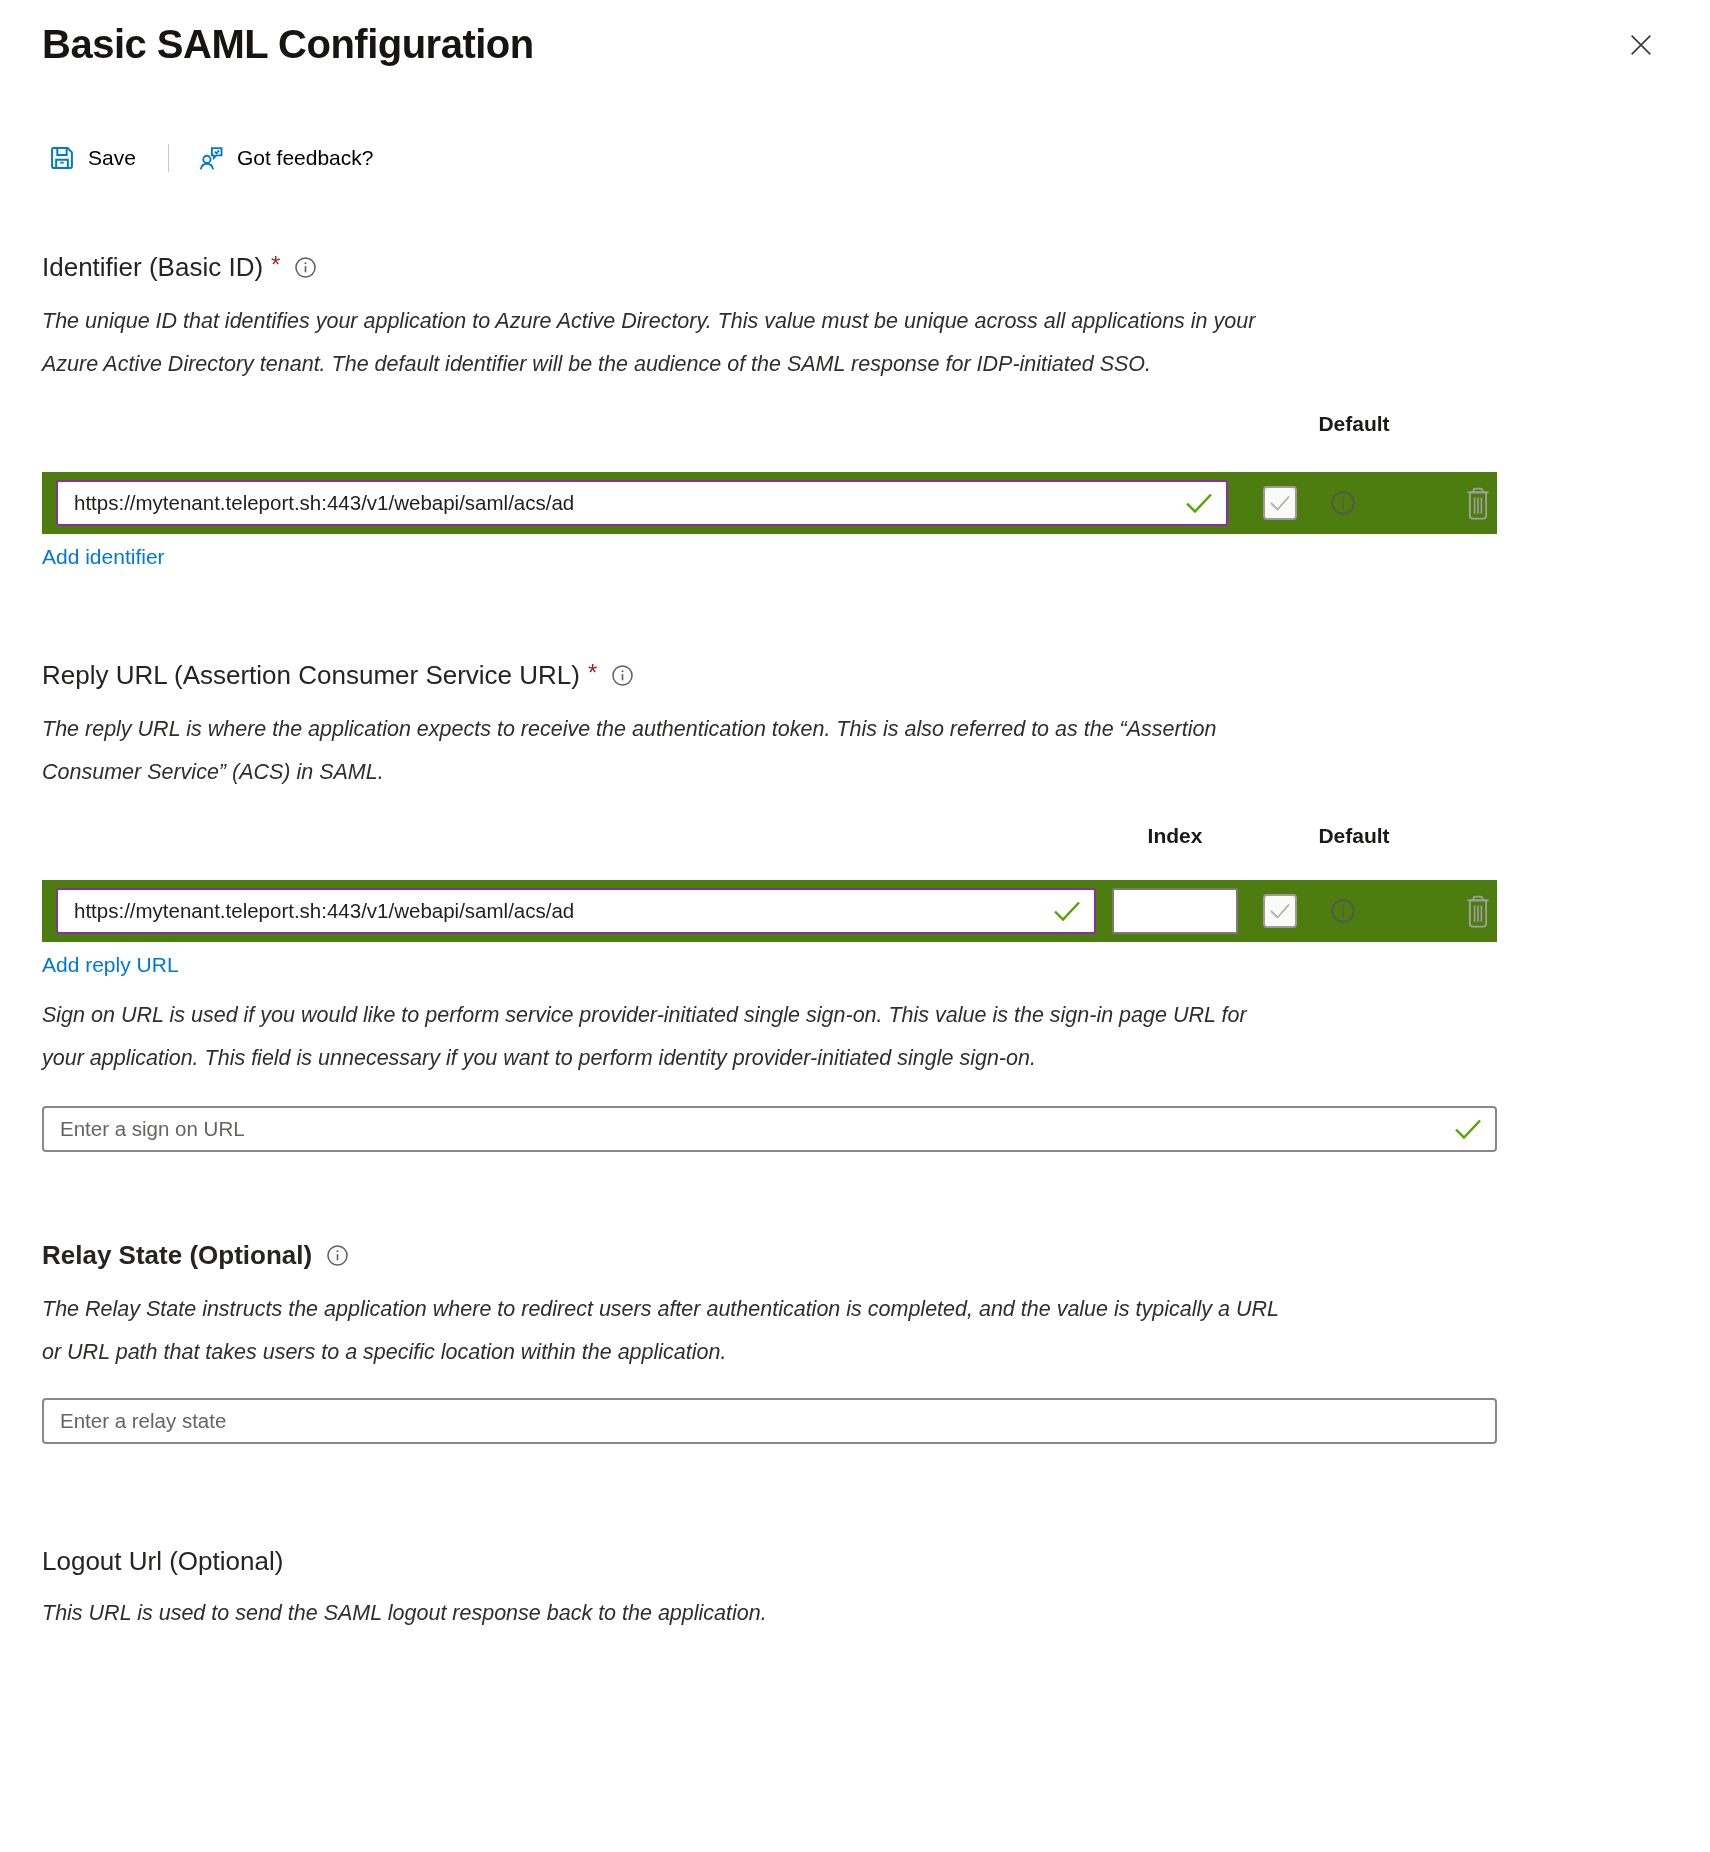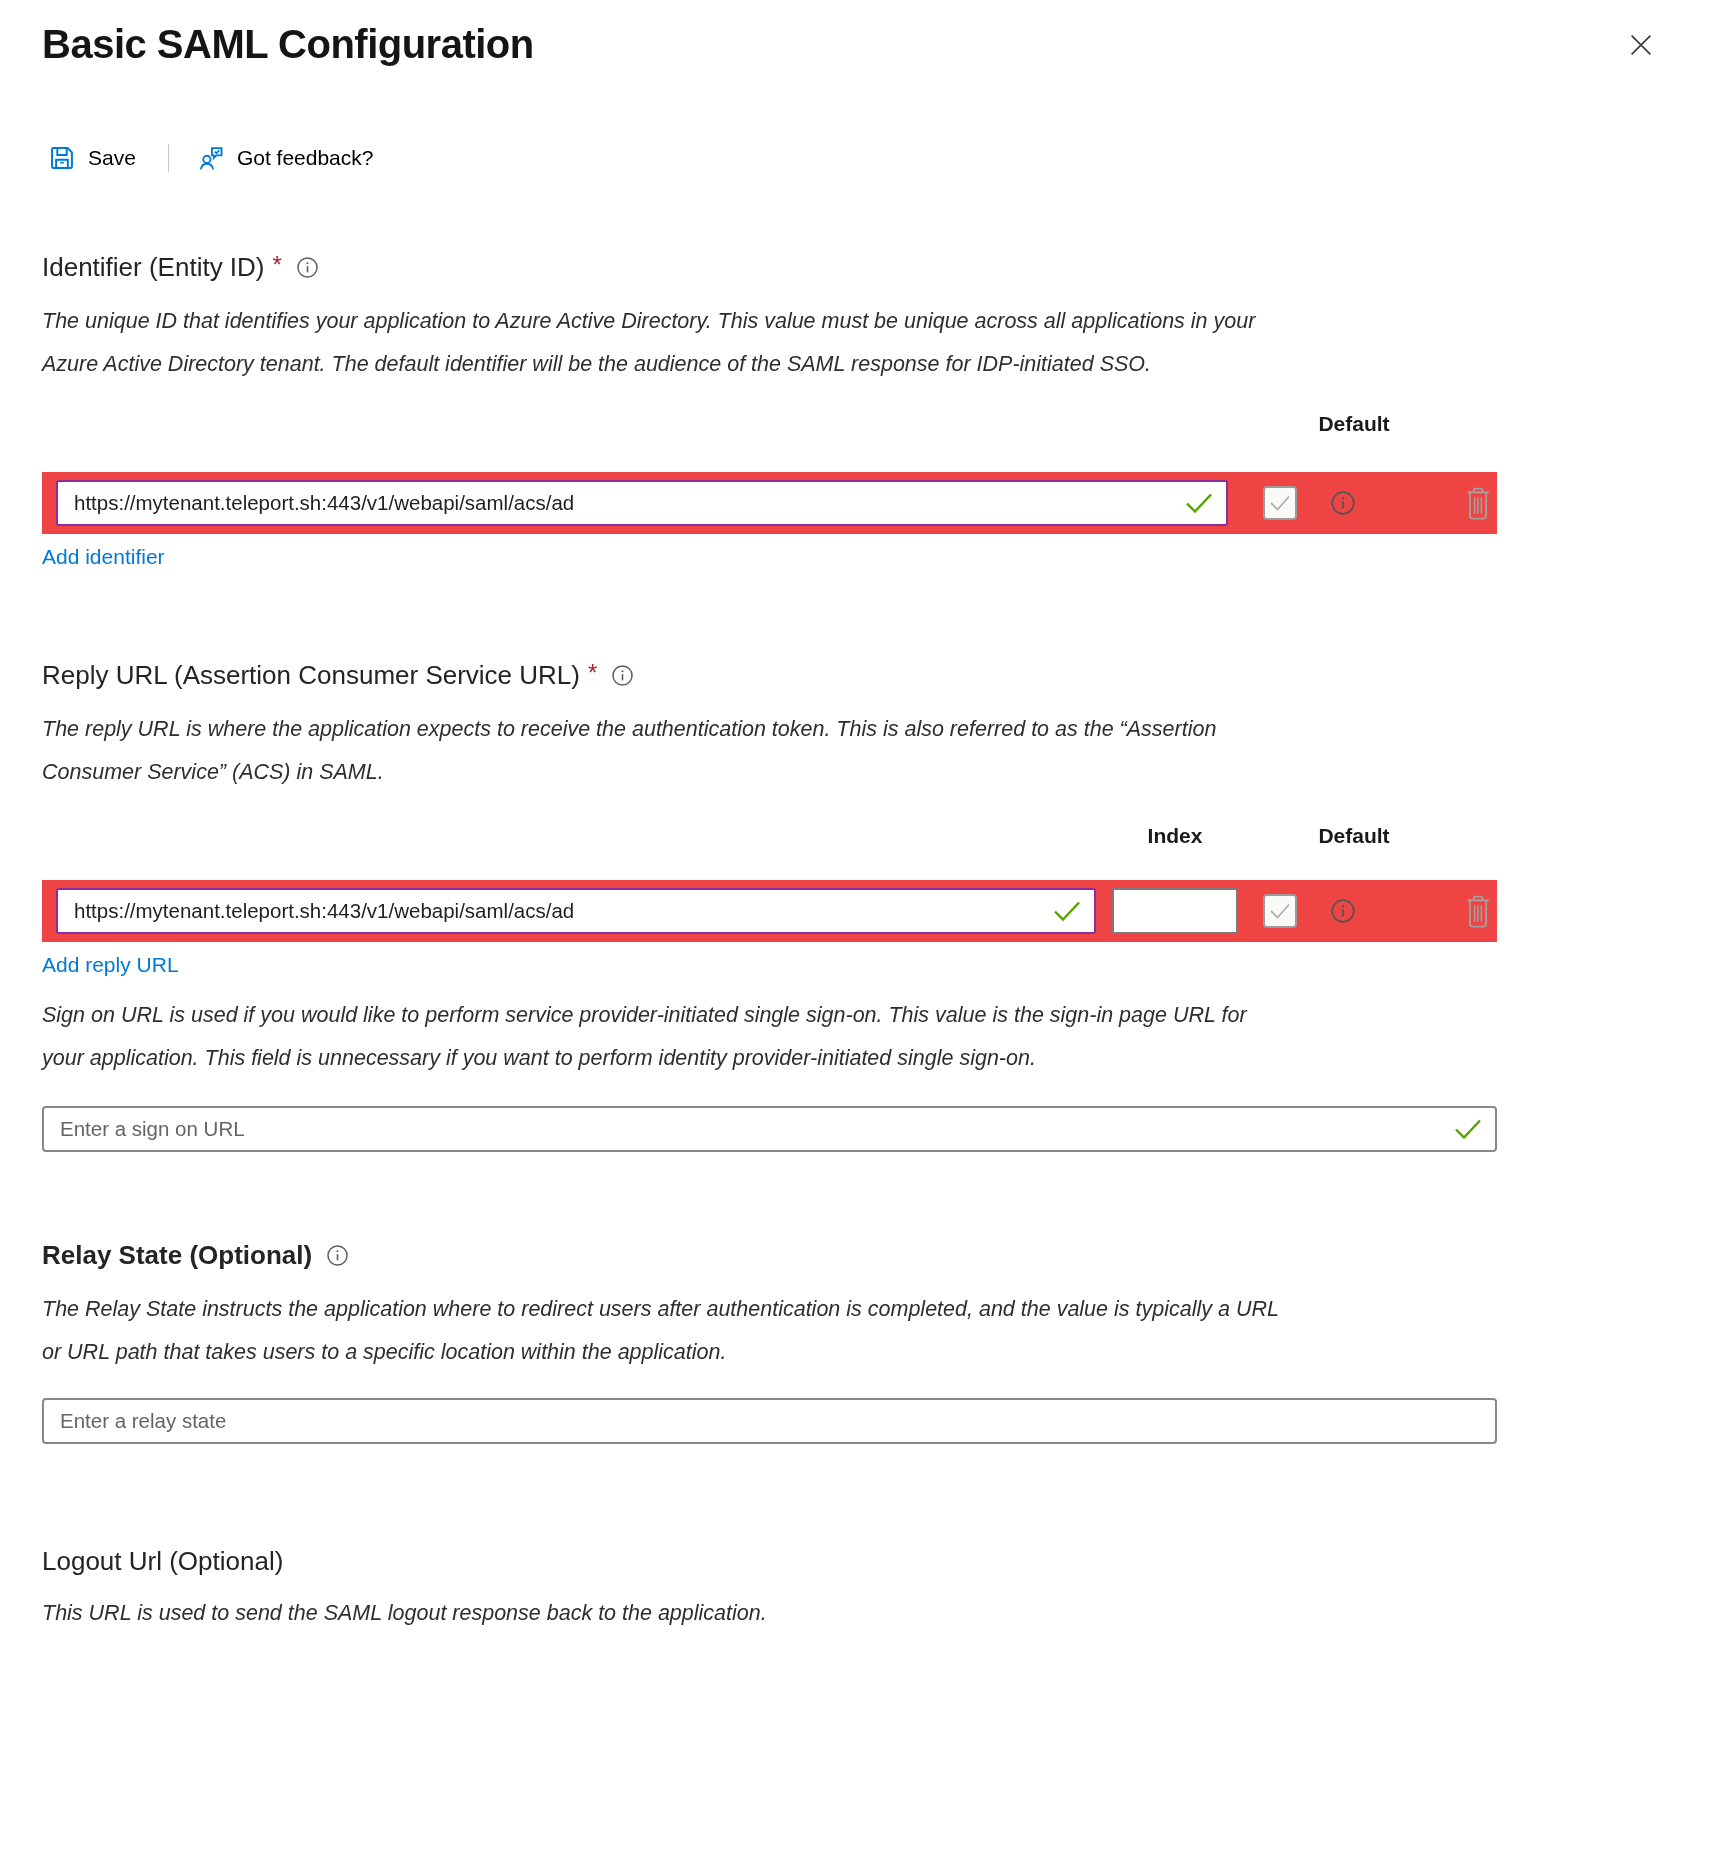--- a/index.html
+++ b/index.html
@@ -31,21 +31,21 @@
   .section-desc { font-style:italic; font-size:21.5px; line-height:43px; color:#2f2e2d;
                   margin-top:16px; max-width:1245px; }
 
   
   .col-headers { position:relative; height:30px; }
   .col-label { position:absolute; font-size:21px; font-weight:700; color:#1b1a19; text-align:center; }
   .col-label.index { left:1070px; width:126px; }
   .col-label.default { left:1232px; width:160px; }
 
   
-  .grid-row { position:relative; height:62px; background:#ef4444; width:1455px; }
+  .grid-row { position:relative; height:62px; background:#4d7c0f; width:1455px; }
   .url-wrap { position:absolute; left:14px; top:8px; height:46px; }
   .url-wrap.w-ident { width:1172px; }
   .url-wrap.w-reply { width:1040px; }
   .url-input { width:100%; height:46px; border:2px solid #8a2da5; border-radius:3px; background:#fff;
                font-family:"Liberation Sans",sans-serif; font-size:20.5px; color:#201f1e;
                padding:0 56px 0 16px; outline:none; }
   .valid-check { position:absolute; right:14px; top:11px; width:30px; height:24px; pointer-events:none; }
 
   .index-box { position:absolute; left:1070px; top:8px; width:126px; height:46px;
                border:2px solid #7d7b79; border-radius:2px; background:#fff;
@@ -118,21 +118,21 @@
           <path d="M3.2 21.8 C3.8 18.6 5.8 16.9 8.5 16.9 C11.2 16.9 13.2 18.6 13.8 21.8"></path>
           <path d="M12.8 3.5 H21 V9.8 H16.6 L14.4 12 V9.8 H12.8 Z"></path>
           <path d="M15.3 6.6 L16.7 8 L19 5.4" stroke-width="1.5"></path>
         </svg>
         <span>Got feedback?</span>
       </button>
     </div>
 
     
     <h2 class="section-heading mt-sec1">
-      <span>Identifier (Entity ID)</span>
+      <span>Identifier (Basic ID)</span>
       <span class="required-star">*</span>
       <span class="heading-info">
         <svg viewBox="0 0 20 20" fill="none">
             <circle cx="10" cy="10" r="8.3" stroke="#605e5c" stroke-width="1.3"></circle>
             <circle cx="10" cy="6.3" r="0.9" fill="#605e5c"></circle>
             <path d="M10 8.8 V14.2" stroke="#605e5c" stroke-width="1.4"></path>
           </svg>
       </span>
     </h2>
     <p class="section-desc">The unique ID that identifies your application to Azure Active Directory. This value must be unique across all applications in your Azure Active Directory tenant. The default identifier will be the audience of the SAML response for IDP-initiated SSO.</p>

